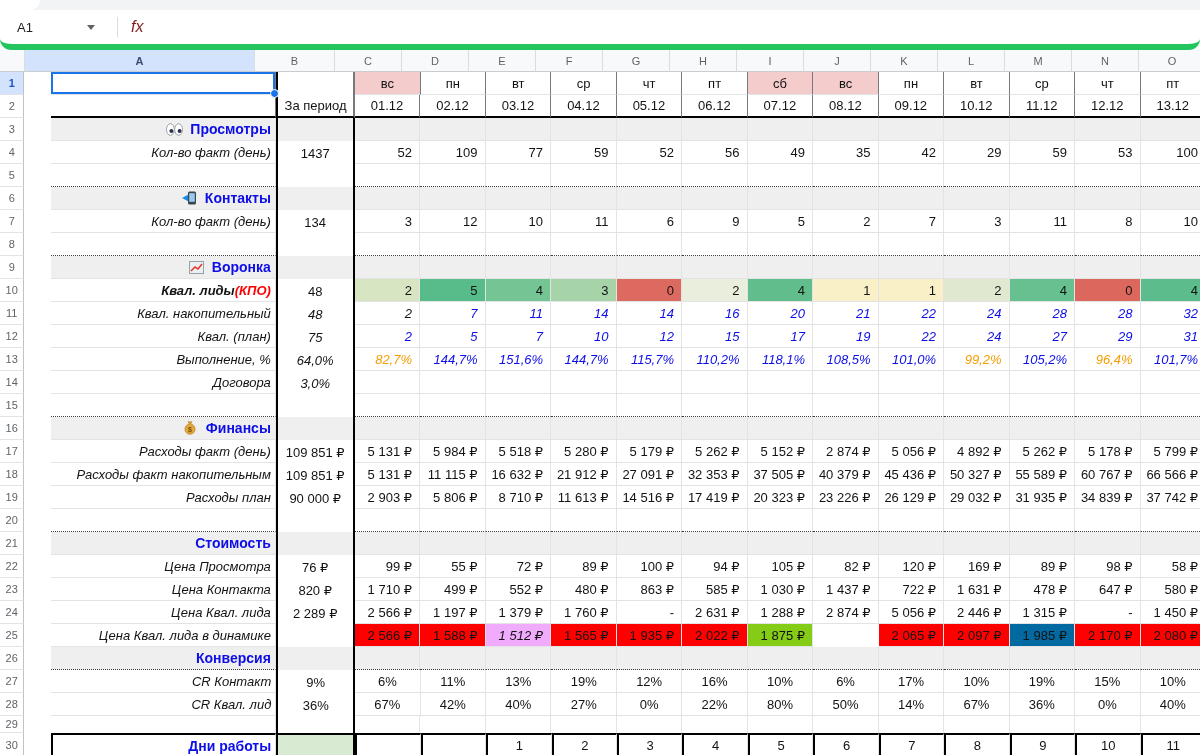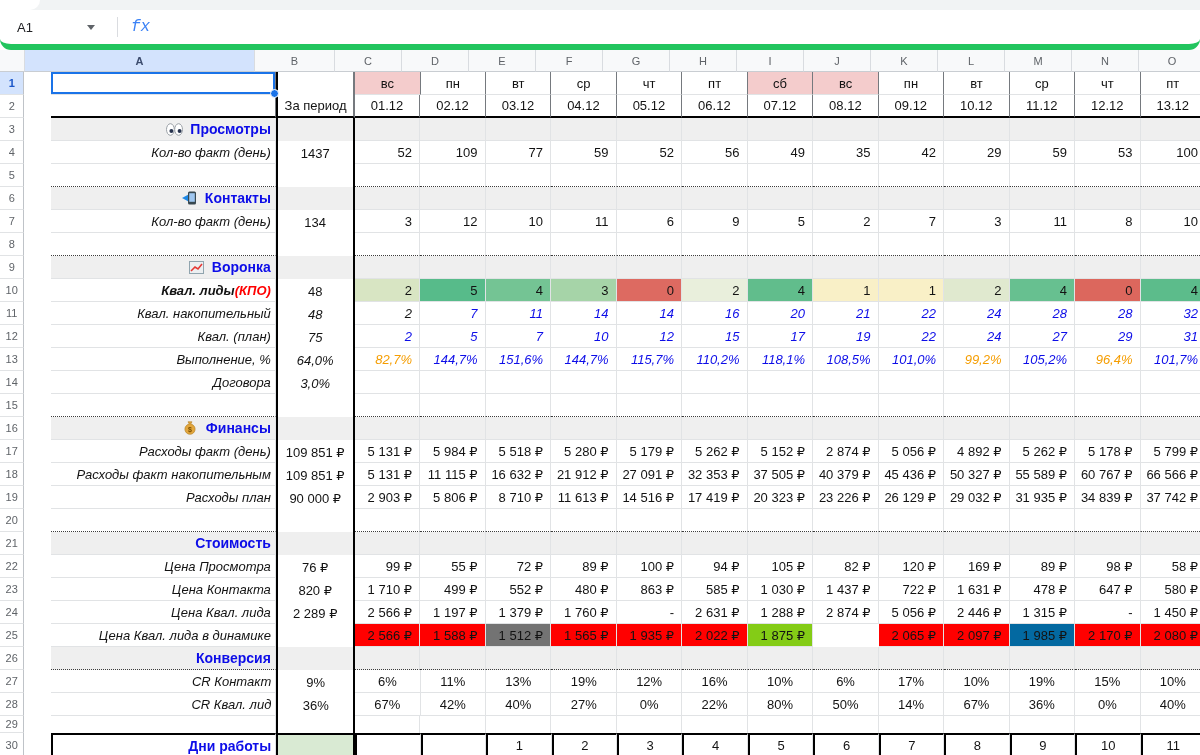--- a/index.html
+++ b/index.html
@@ -6,21 +6,21 @@
   body{width:1200px;height:755px;overflow:hidden;background:#fff;
        font-family:"Liberation Sans","DejaVu Sans",sans-serif;-webkit-font-smoothing:antialiased;}
   
   .topstrip{height:10px;background:#f1f3f4;position:relative;}
   .tab-curve{position:absolute;left:0;top:0;width:40px;height:10px;background:#fff;border-radius:0 0 10px 0;}
   .fbar{height:34px;display:flex;align-items:center;background:#fff;border-bottom:6px solid #22c55e;border-radius:11px;}
   .namebox{width:62px;padding-left:17px;font-size:13px;color:#202124;}
   .ddarrow{width:0;height:0;border-left:4px solid transparent;border-right:4px solid transparent;
            border-top:5px solid #5f6368;margin-left:8px;}
   .fdiv{width:1px;height:20px;background:#dadce0;margin:0 13px 0 22px;}
-  .fx{font-style:italic;font-family:Liberation Mono, monospace;color:#3b82f6;font-size:16px;}
+  .fx{font-style:italic;font-family:Liberation Sans, sans-serif;color:#7f1d1d;font-size:16px;}
   
   .grid{width:1206px;}
   .hdr-row{display:flex;height:22px;}
   .hdr-cell{box-sizing:border-box;background:#f8f9fa;border-right:1px solid #d9dce0;border-bottom:1px solid #c9cdd2;
             color:#5f6368;font-size:11px;display:flex;align-items:center;justify-content:center;}
   .hdr-a-sel{background:#d3e3fd;color:#3c4c6e;font-weight:700;}
   .row{display:flex;height:23px;}
   .cell{box-sizing:border-box;border-right:1px solid #e1e3e5;border-bottom:1px solid #e1e3e5;
         font-size:13px;color:#131313;background:#fff;display:flex;align-items:center;
         justify-content:flex-end;padding-right:7px;overflow:hidden;white-space:nowrap;}
@@ -973,21 +973,21 @@
       <div class="cell w-a ca it">
         <span>Цена Квал. лида в динамике</span>
       </div>
       <div class="cell w-b cb"></div>
       <div class="cell w-d" style="background: rgb(255, 0, 0);">
         <span>2 566 ₽</span>
       </div>
       <div class="cell w-d" style="background: rgb(255, 0, 0);">
         <span>1 588 ₽</span>
       </div>
-      <div class="cell w-d" style="background: #737373;">
+      <div class="cell w-d" style="background: #f0abfc; font-style: italic;">
         <span>1 512 ₽</span>
       </div>
       <div class="cell w-d" style="background: rgb(255, 0, 0);">
         <span>1 565 ₽</span>
       </div>
       <div class="cell w-d" style="background: rgb(255, 0, 0);">
         <span>1 935 ₽</span>
       </div>
       <div class="cell w-d" style="background: rgb(255, 0, 0); text-align: right;">
         <span>2 022 ₽</span>

